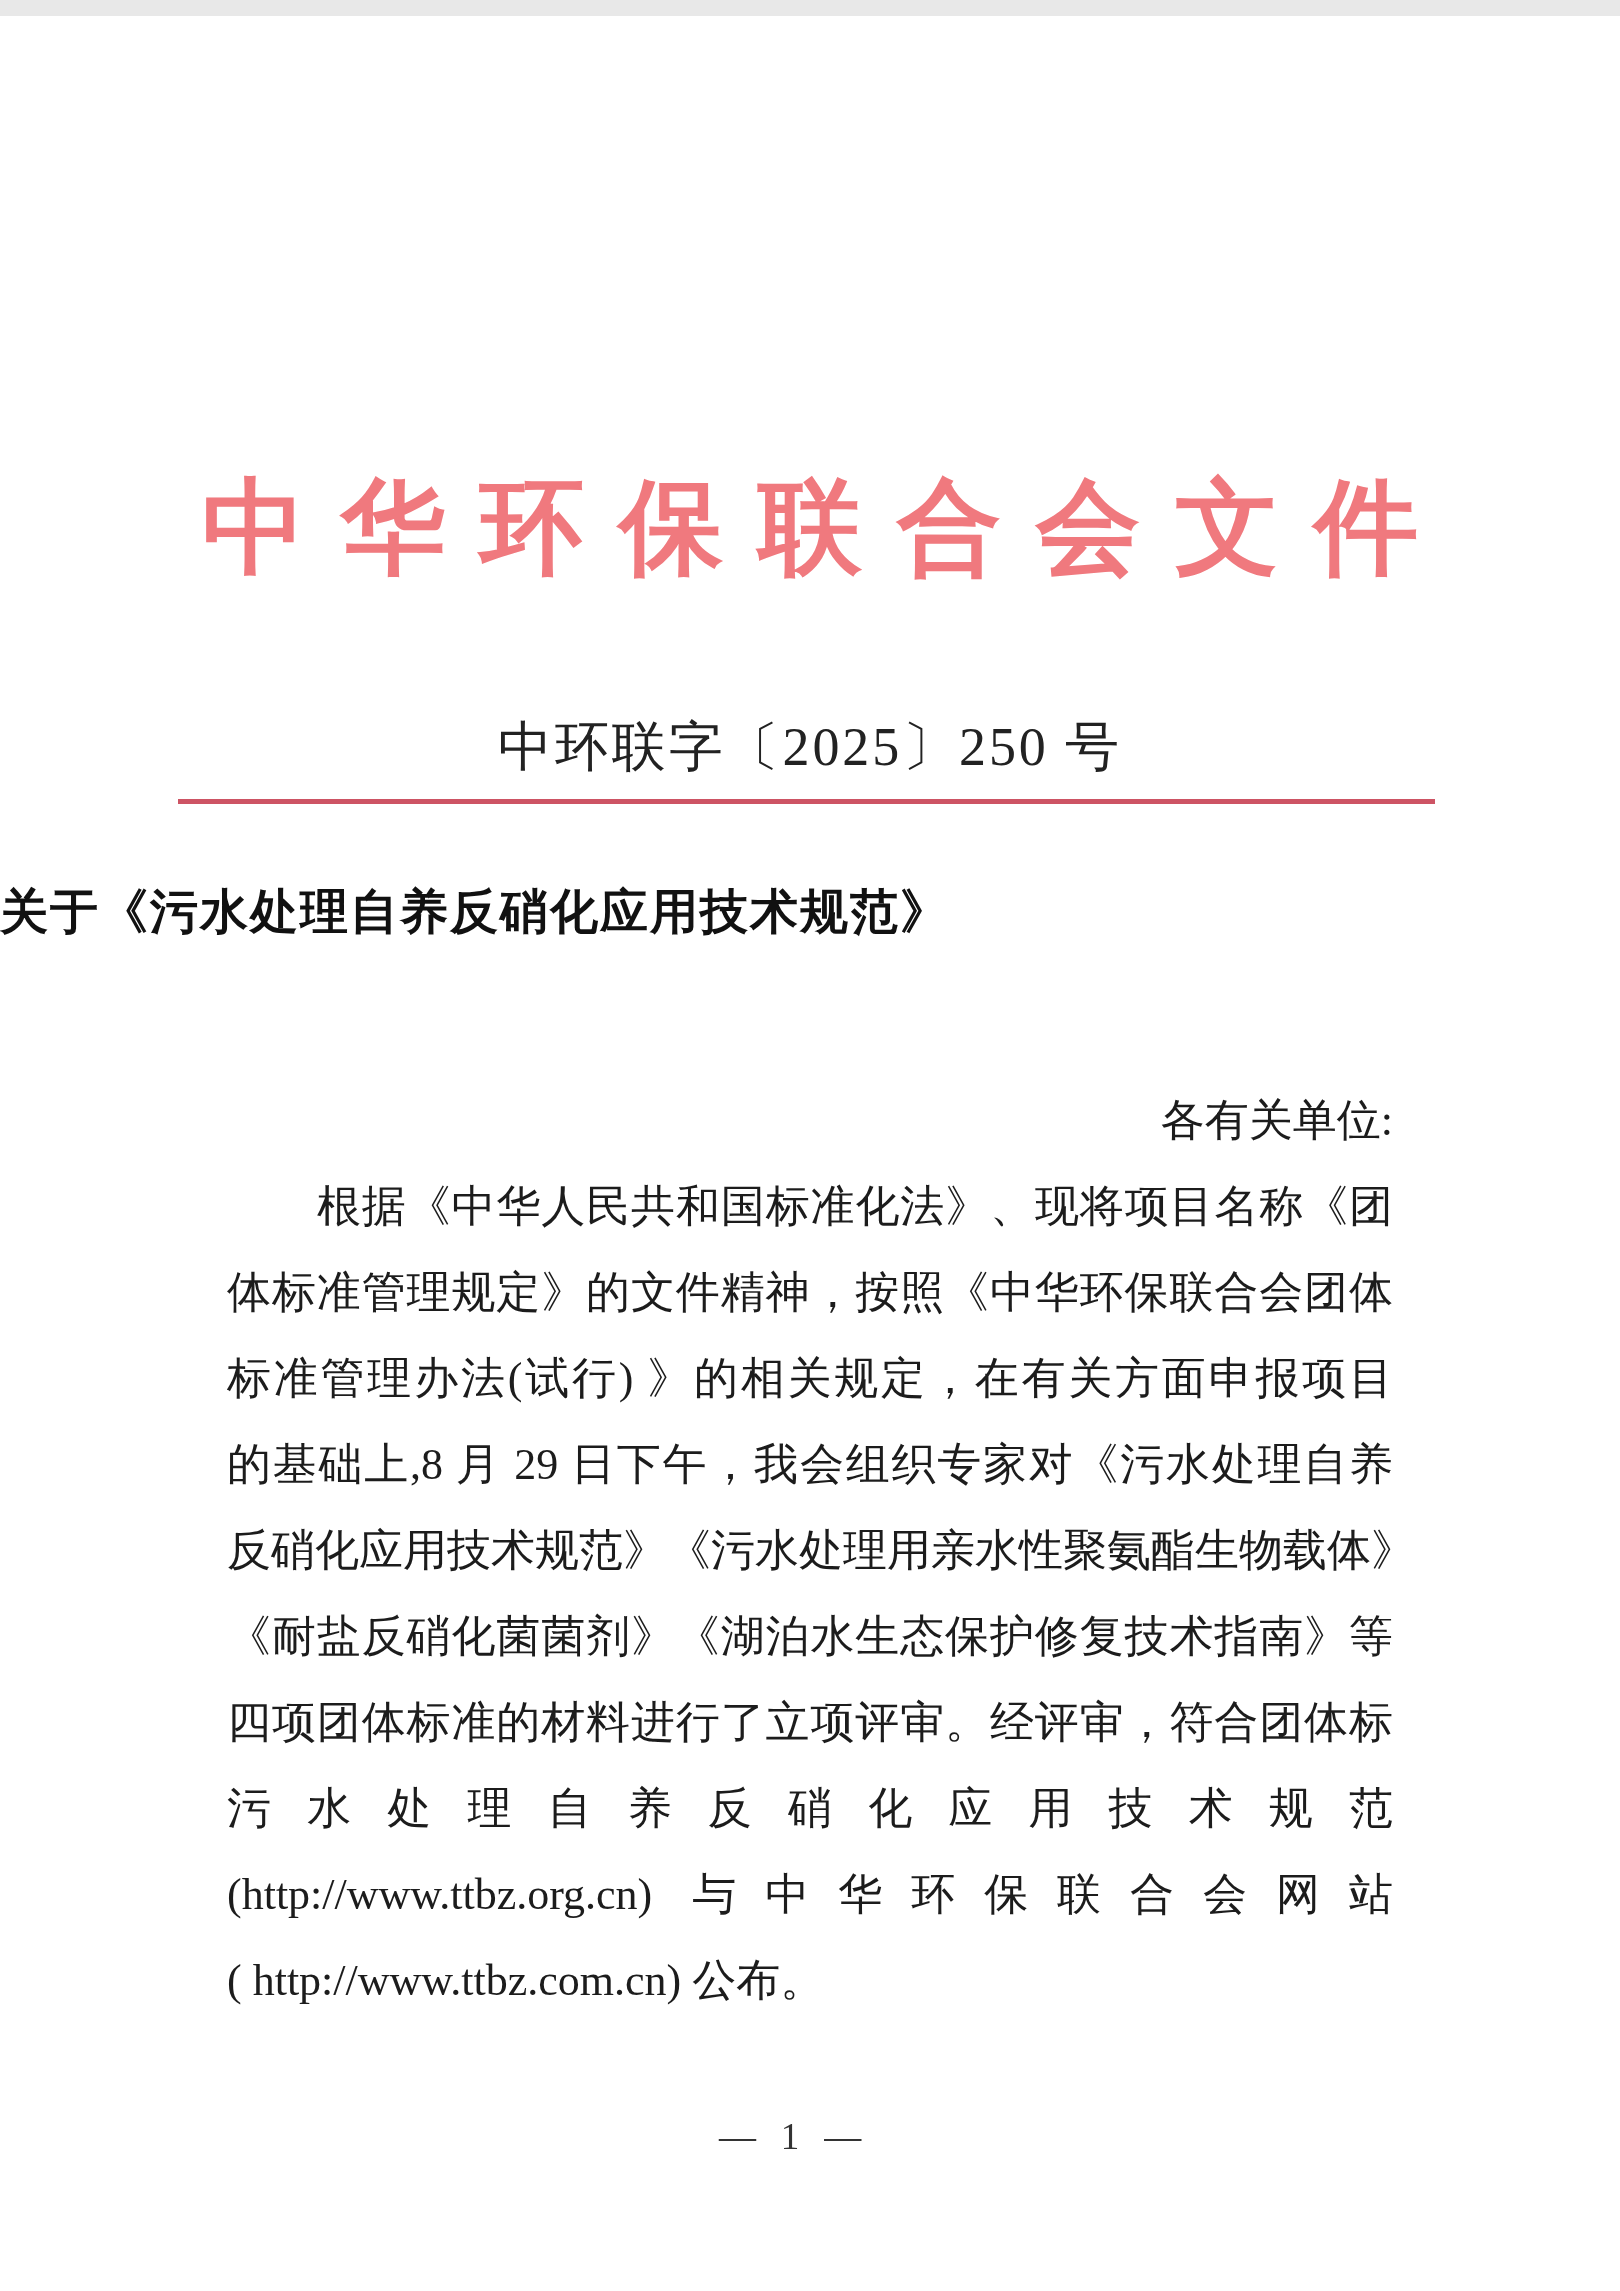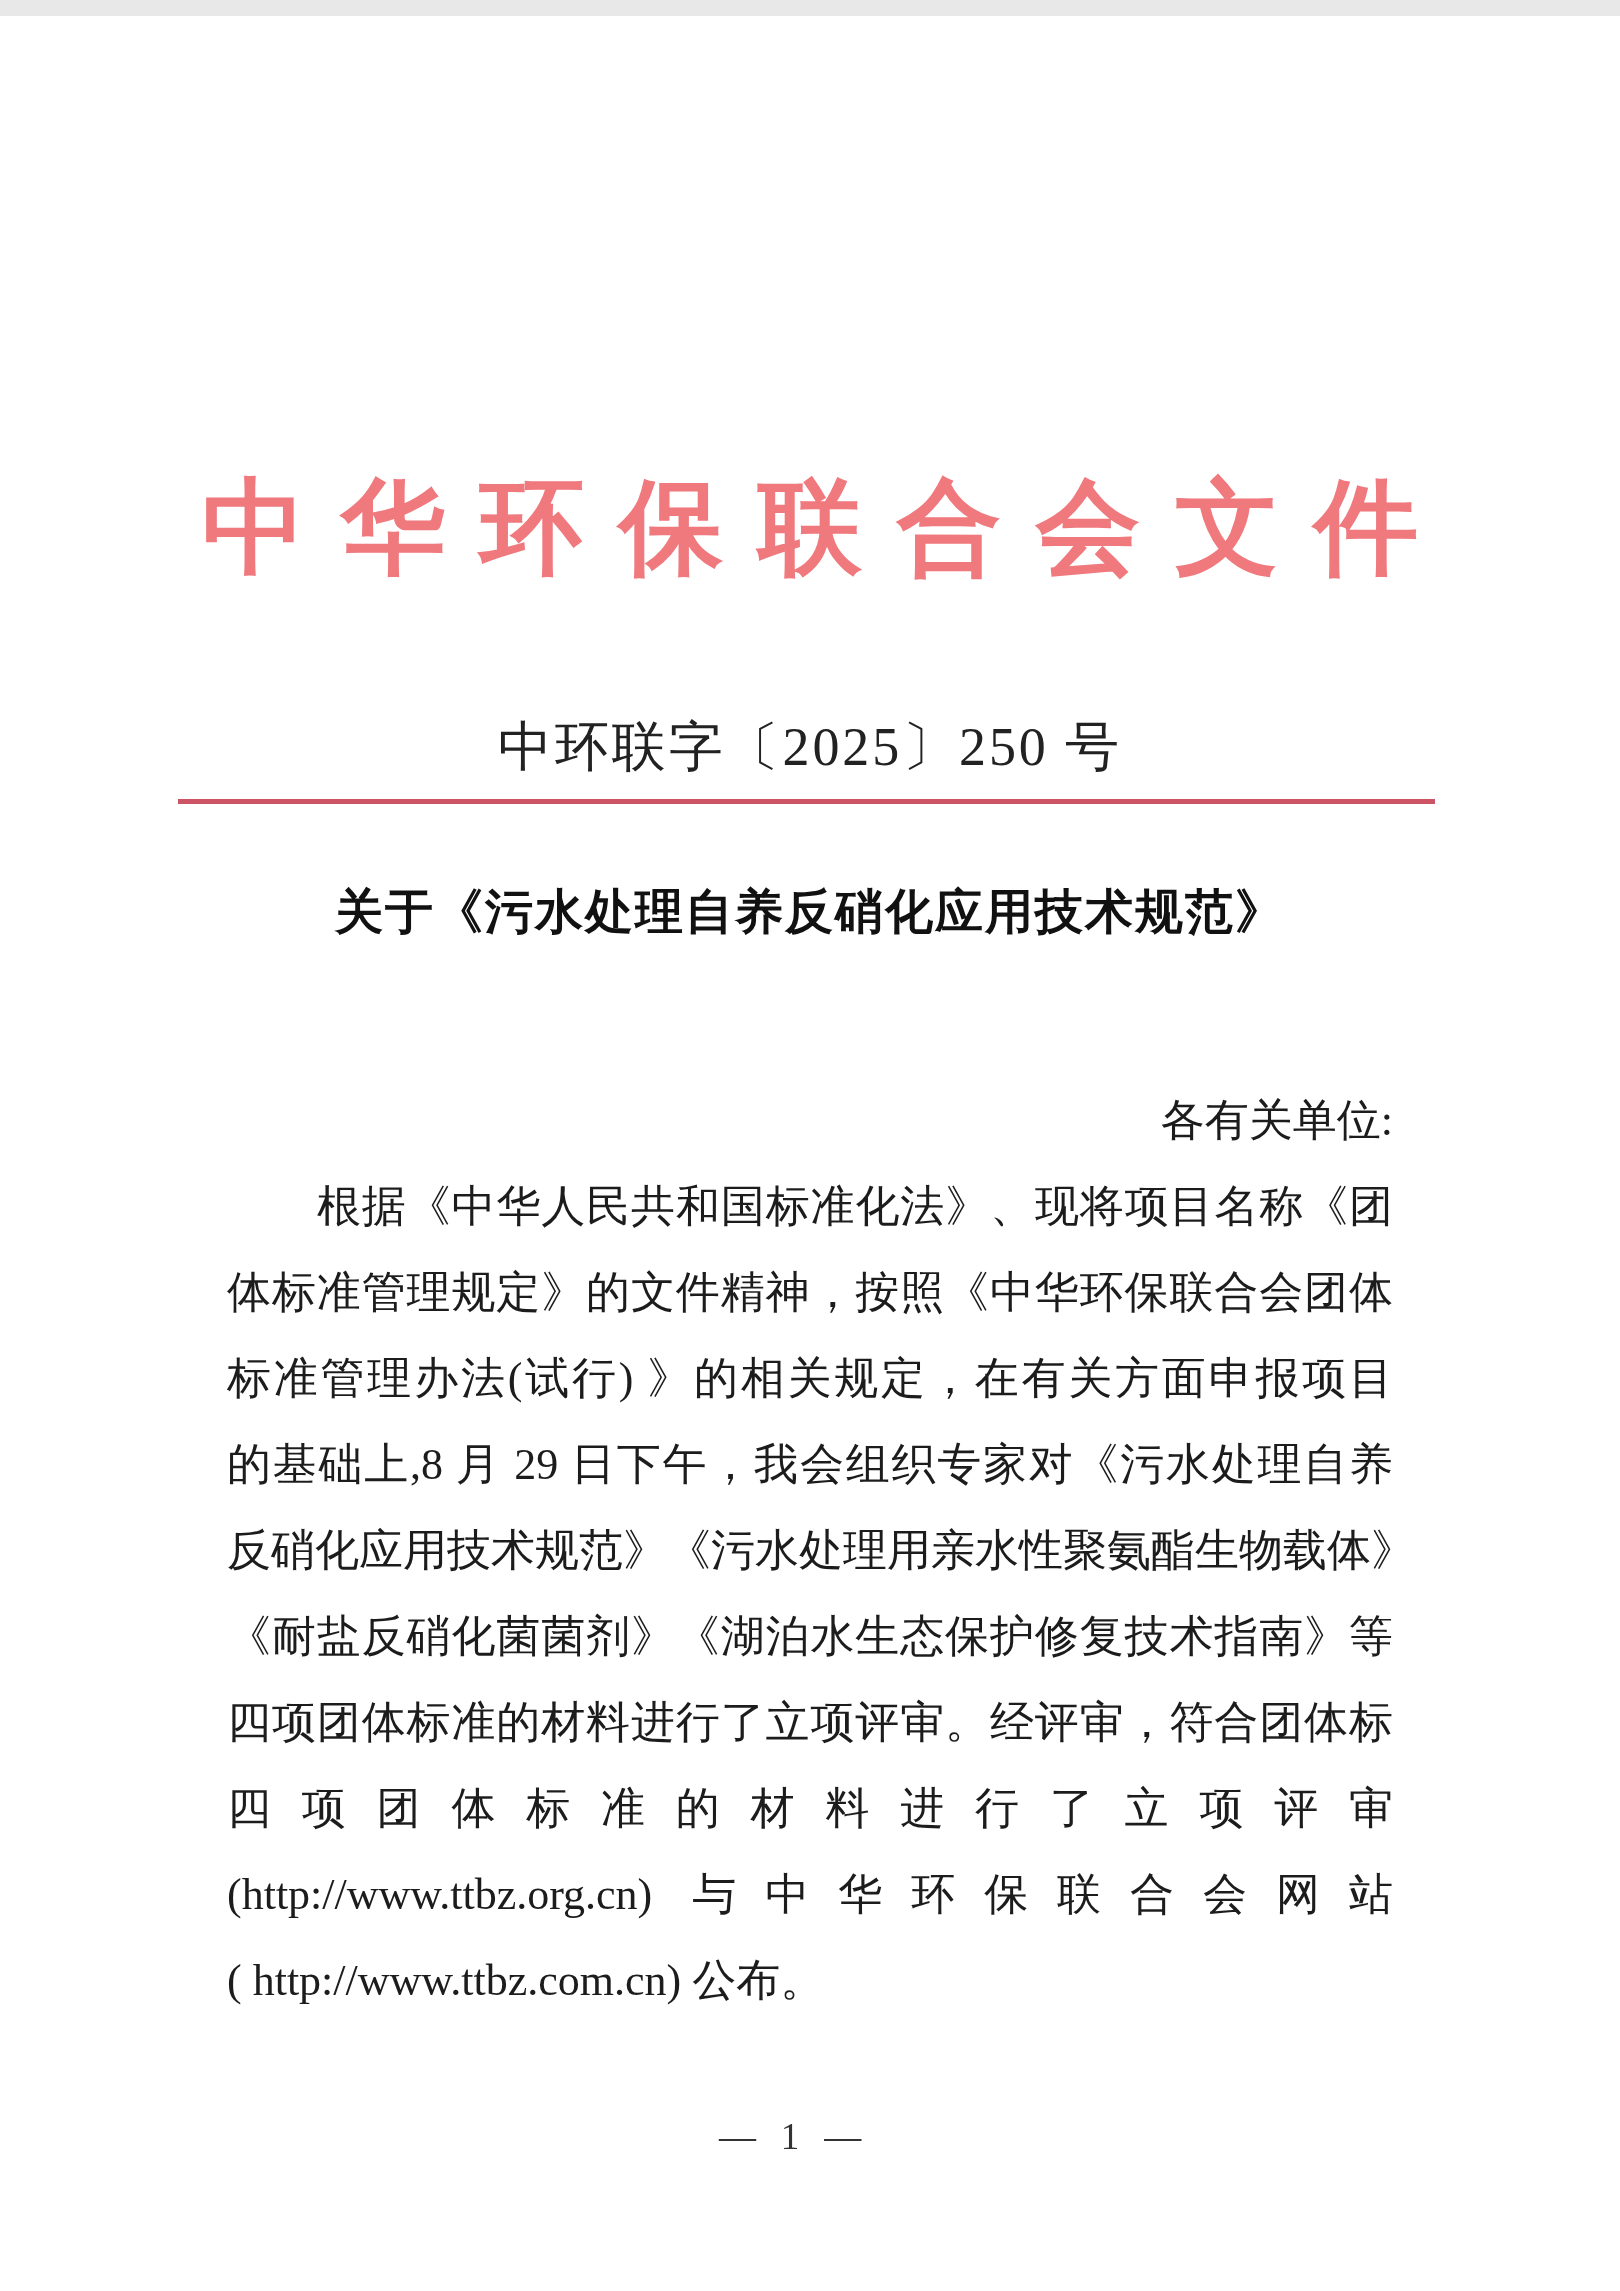--- a/index.html
+++ b/index.html
@@ -53,21 +53,20 @@
     width: 1257px;
     height: 4.9px;
     background: var(--rule-red, #cd5464);
   }
   
   .doc-title {
     position: absolute;
     top: 849px;
     left: 0;
     width: 100%;
-    text-align: center;
     font-size: 48px;
     font-weight: bold;
     line-height: 94px;
     letter-spacing: 2px;
     color: #111;
   }
   
   .body-block {
     position: absolute;
     top: 1062px;
@@ -121,21 +120,21 @@
 
   <div class="body-block">
     <div class="salutation">各有关单位:</div>
     <div class="bline indent">根据《中华人民共和国标准化法》、现将项目名称《团</div>
     <div class="bline">体标准管理规定》的文件精神，按照《中华环保联合会团体</div>
     <div class="bline">标准管理办法(试行) 》的相关规定，在有关方面申报项目</div>
     <div class="bline">的基础上,8 月 29 日下午，我会组织专家对《污水处理自养</div>
     <div class="bline">反硝化应用技术规范》《污水处理用亲水性聚氨酯生物载体》</div>
     <div class="bline">《耐盐反硝化菌菌剂》《湖泊水生态保护修复技术指南》等</div>
     <div class="bline">四项团体标准的材料进行了立项评审。经评审，符合团体标</div>
-    <div class="bline">四项团体标准的材料进行了立项评审</div>
+    <div class="bline">污水处理自养反硝化应用技术规范</div>
     <div class="bline">(http://www.ttbz.org.cn) 与中华环保联合会网站</div>
     <div class="bline no-stretch">( http://www.ttbz.com.cn) 公布。</div>
   </div>
 
   <div class="page-number">— 1 —</div>
 
 </div>
 
 
 </body></html>

